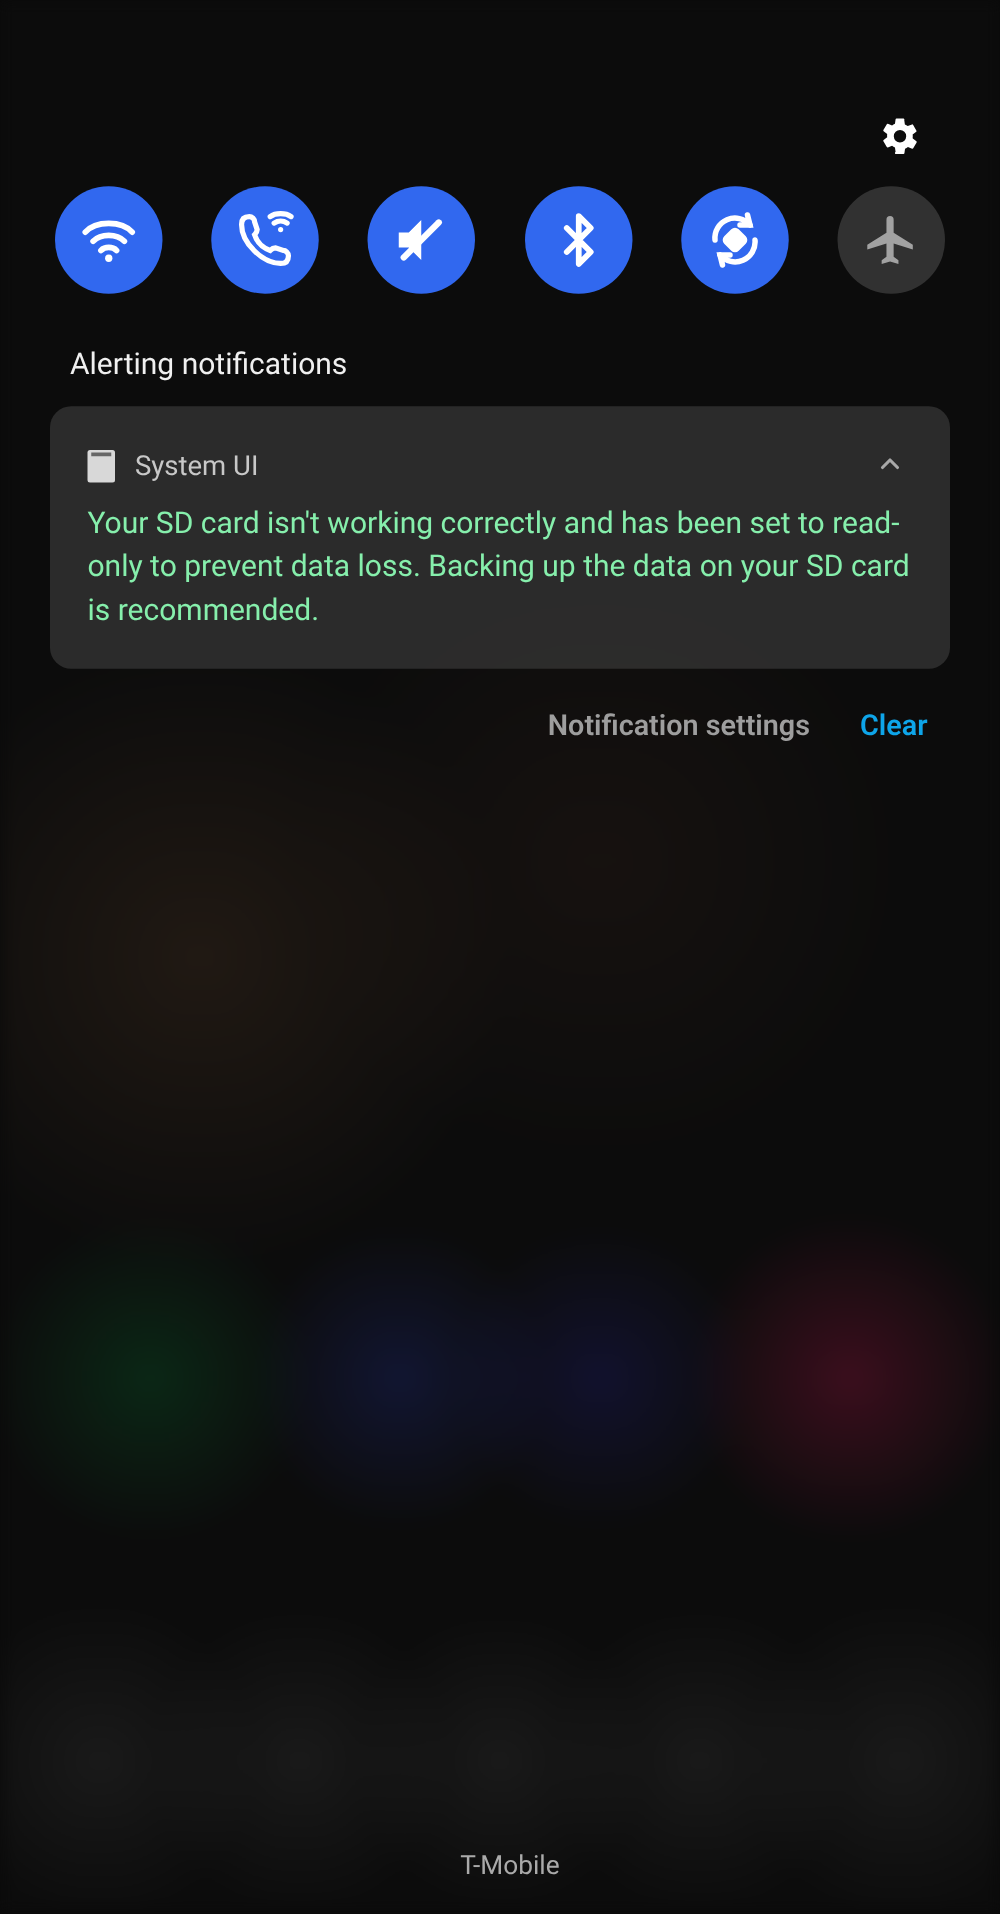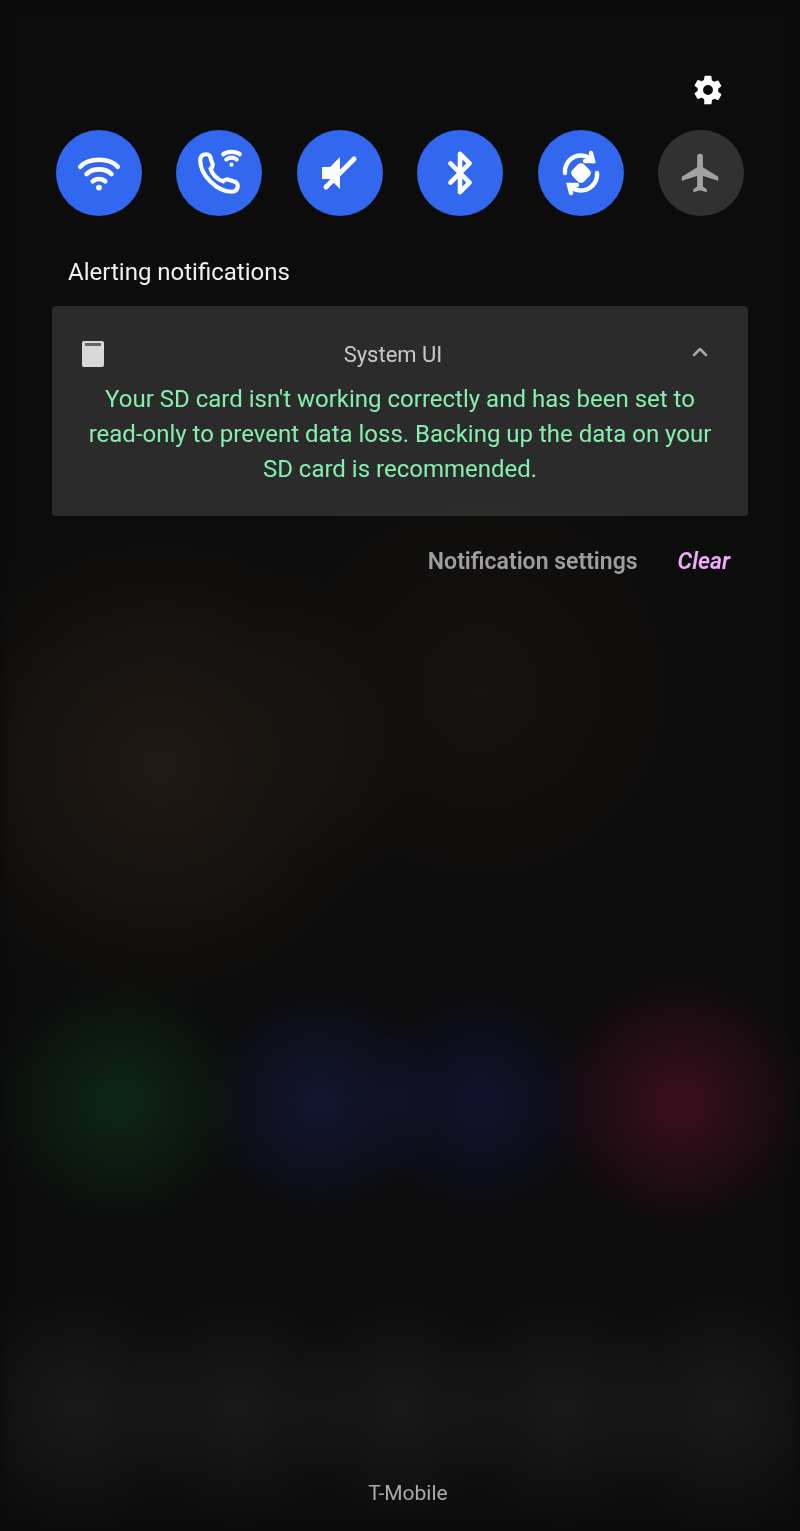--- a/index.html
+++ b/index.html
@@ -22,21 +22,21 @@
         radial-gradient(circle at 20% 50%, rgba(150,100,60,0.15) 0%, transparent 25%),
         radial-gradient(circle at 60% 45%, rgba(100,60,40,0.12) 0%, transparent 25%),
         radial-gradient(circle at 10% 92%, rgba(80,80,80,0.2) 0%, transparent 8%),
         radial-gradient(circle at 30% 92%, rgba(80,80,80,0.2) 0%, transparent 8%),
         radial-gradient(circle at 50% 92%, rgba(80,80,80,0.2) 0%, transparent 8%),
         radial-gradient(circle at 70% 92%, rgba(80,80,80,0.2) 0%, transparent 8%),
         radial-gradient(circle at 90% 92%, rgba(80,80,80,0.2) 0%, transparent 8%),
         #0c0c0c;
       filter: blur(6px);
     }
-    .content { position: relative; z-index: 1; padding: 0 52px; }
+    .content { position: relative; z-index: 1; padding: 0 40px; margin-top: 19px; }
     .settings-row {
       display: flex;
       justify-content: flex-end;
       padding-top: 68px;
       padding-right: 18px;
     }
     .settings-btn {
       width: 44px; height: 44px;
       display: flex; align-items: center; justify-content: center;
       color: #fff;
@@ -59,24 +59,23 @@
     .qs-off { background: rgba(120,120,120,0.35); color: rgba(255,255,255,0.55); }
     .section-header {
       color: #f0f0f0;
       font-size: 24px;
       font-weight: 400;
       margin-top: 42px;
       padding-left: 16px;
     }
     .notif-card {
       background: rgba(70,70,70,0.55);
-      border-radius: 4px;
+      border-radius: 17px;
       margin-top: 20px;
       padding: 28px 30px 30px 30px;
-      text-align: center;
     }
     .notif-header {
       display: flex;
       align-items: center;
       gap: 16px;
     }
     .notif-app-icon {
       width: 22px; height: 26px;
       background: #d8d8d8;
       border-radius: 2px;
@@ -116,21 +115,21 @@
       gap: 40px;
       margin-top: 32px;
       padding-right: 18px;
     }
     .action-btn {
       color: #9e9e9e;
       font-size: 23px;
       font-weight: 600;
       cursor: pointer;
     }
-    .action-btn.dim { color: #f0abfc; font-style: italic; }
+    .action-btn.dim { color: #0ea5e9; }
     .carrier {
       position: absolute;
       bottom: 26px;
       left: 16px; right: 0;
       text-align: center;
       color: #aaa;
       font-size: 21px;
     }
   </style>
 </head>

